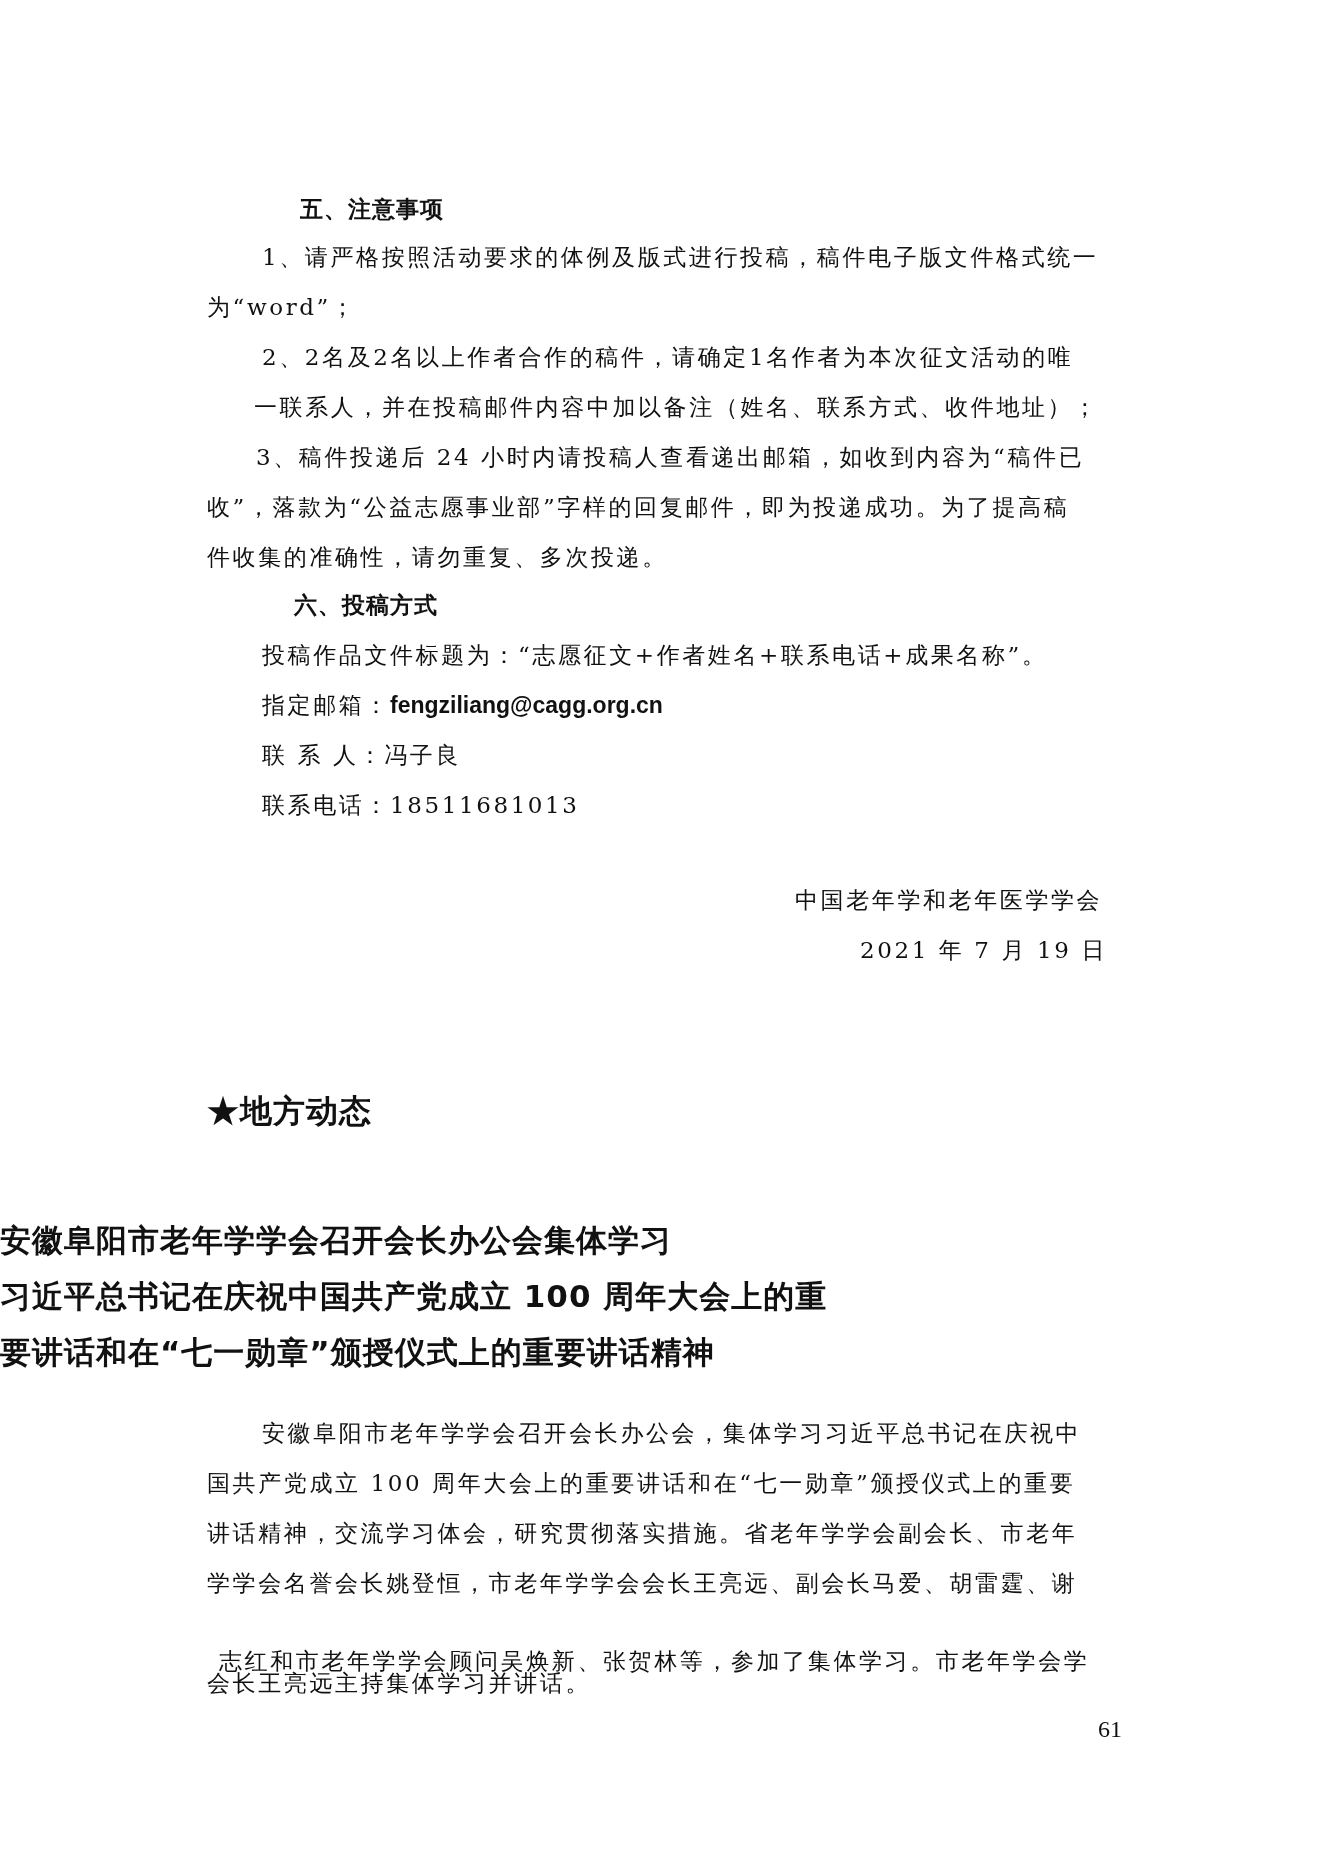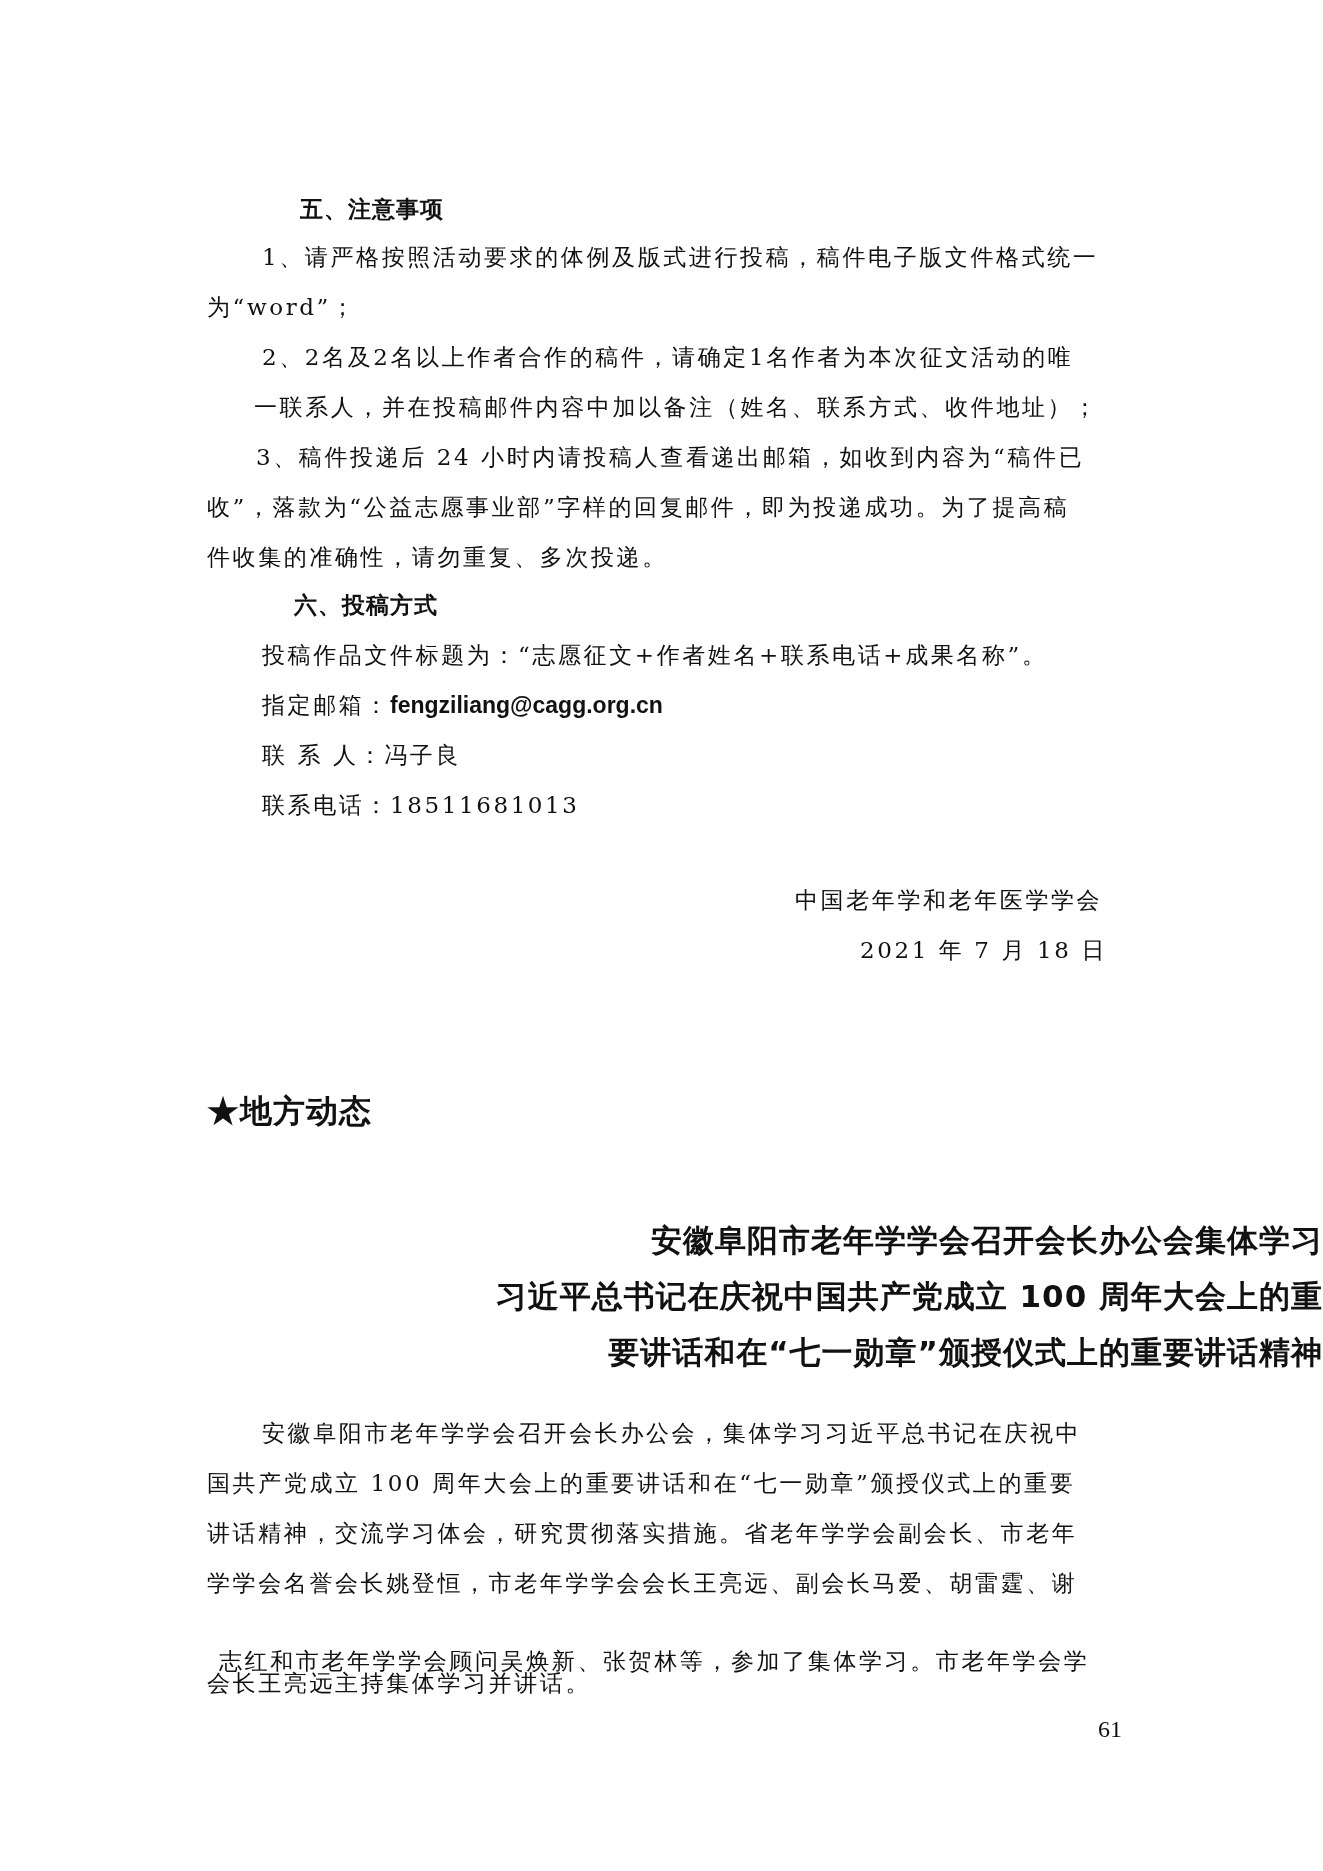--- a/index.html
+++ b/index.html
@@ -2,21 +2,21 @@
 <html><head>
 <meta charset="utf-8">
 <style>
   html, body { margin: 0; padding: 0; background: #ffffff; }
   body { width: 1323px; height: 1871px; position: relative; overflow: hidden;
          font-family: "DejaVu Serif", "Liberation Serif", serif; color: #111; }
   .abs { position: absolute; white-space: nowrap; }
   .body-text { font-size: 23px; letter-spacing: 2.6px; }
   .heading { font-family: "DejaVu Sans", "Liberation Sans", sans-serif; font-weight: bold; font-size: 23px; letter-spacing: 1px; margin-left: 32px; }
   .section-title { font-family: Liberation Serif, serif; font-weight: bold; font-size: 32px; letter-spacing: 1px; }
-  .article-title { font-family: "DejaVu Sans", "Liberation Sans", sans-serif; font-weight: bold; font-size: 31px; text-align: right; width: 1323px; left: 0; letter-spacing: 1px; }
+  .article-title { font-family: "DejaVu Sans", "Liberation Sans", sans-serif; font-weight: bold; font-size: 31px; text-align: left; width: 1323px; left: 0; letter-spacing: 1px; }
   .mono { font-family: Liberation Sans, sans-serif; font-weight: bold; letter-spacing: 0; }
   .page-num { font-family: "Liberation Serif", serif; font-size: 24px; }
 </style>
 </head>
 <body>
 
 <div>
   <div class="abs heading" style="left:268px; top:194px;">五、注意事项</div>
   <div class="abs body-text" style="left:262px; top:242px;">1、请严格按照活动要求的体例及版式进行投稿，稿件电子版文件格式统一</div>
   <div class="abs body-text" style="left:207px; top:292px;">为“word”；</div>
@@ -36,21 +36,21 @@
   <div class="abs body-text" style="left:262px; top:740px;">
     <span>联 系 人：</span><span>冯子良</span>
   </div>
   <div class="abs body-text" style="left:262px; top:790px;">
     <span>联系电话：</span><span>18511681013</span>
   </div>
 </div>
 
 <div>
   <div class="abs body-text" style="left:795px; top:885px;">中国老年学和老年医学学会</div>
-  <div class="abs body-text" style="left:860px; top:935px;">2021 年 7 月 18 日</div>
+  <div class="abs body-text" style="left:860px; top:935px;">2021 年 7 月 19 日</div>
 </div>
 
 <div class="abs section-title" style="left:207px; top:1090px;">
   <span>★</span><span>地方动态</span>
 </div>
 
 <div>
   <div class="abs article-title" style="top:1220px;">安徽阜阳市老年学学会召开会长办公会集体学习</div>
   <div class="abs article-title" style="top:1276px;">习近平总书记在庆祝中国共产党成立 100 周年大会上的重</div>
   <div class="abs article-title" style="top:1332px;">要讲话和在“七一勋章”颁授仪式上的重要讲话精神</div>

